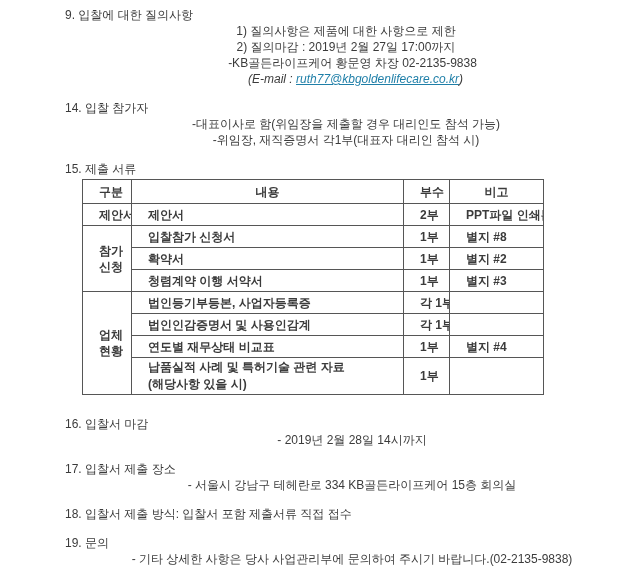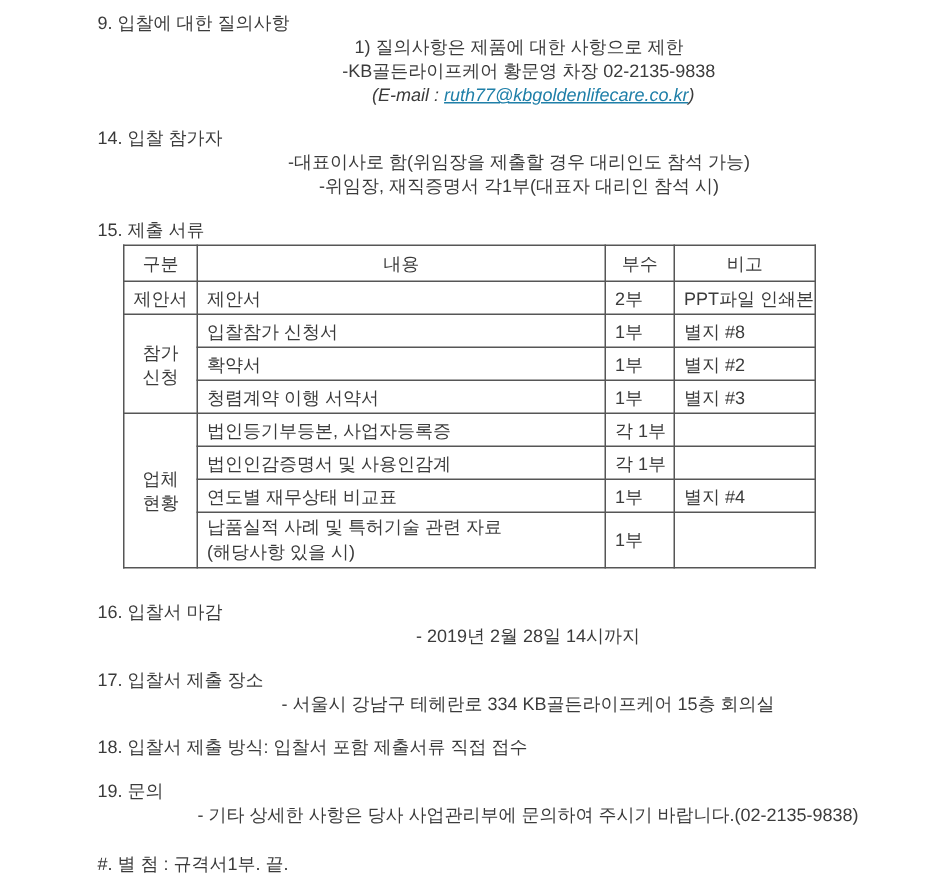--- a/index.html
+++ b/index.html
@@ -33,22 +33,22 @@
   }
   .email-wrap { color: #3b3b3b; }
   table.submit-table {
     border-collapse: collapse;
     table-layout: fixed;
     width: 461px;
     margin: 2px 0 0 17px;
   }
   .submit-table th, .submit-table td {
     border: 1px solid #565656;
-    padding: 1px 6px;
-    font-weight: normal;
+    padding: 1px 16px;
+    font-weight: bold;
     font-size: 12px;
     line-height: 16px;
     vertical-align: middle;
     overflow: hidden;
     white-space: nowrap;
   }
   .submit-table th { height: 21px; text-align: center; }
   .submit-table td { height: 19px; }
   .submit-table td.c { text-align: left; margin-top: 10px; }
   .submit-table td.l { text-align: left; }
@@ -59,20 +59,21 @@
   .table-gap { height: 8px; }
 </style>
 </head>
 <body>
 
 <div class="doc">
 
   <div class="section">
     <div class="title">9. 입찰에 대한 질의사항</div>
     <div class="line ind-sub">1) 질의사항은 제품에 대한 사항으로 제한</div>
+    <div class="line ind-sub">2) 질의마감 : 2019년 2월 27일 17:00까지</div>
     <div class="line ind-deep">-KB골든라이프케어 황문영 차장 02-2135-9838</div>
     <div class="line ind-email email-wrap"><span>(E-mail : </span><a class="email-link">ruth77@kbgoldenlifecare.co.kr</a><span>)</span></div>
   </div>
 
   <div class="section">
     <div class="title">14. 입찰 참가자</div>
     <div class="line ind-sub">-대표이사로 함(위임장을 제출할 경우 대리인도 참석 가능)</div>
     <div class="line ind-sub">-위임장, 재직증명서 각1부(대표자 대리인 참석 시)</div>
   </div>
 

